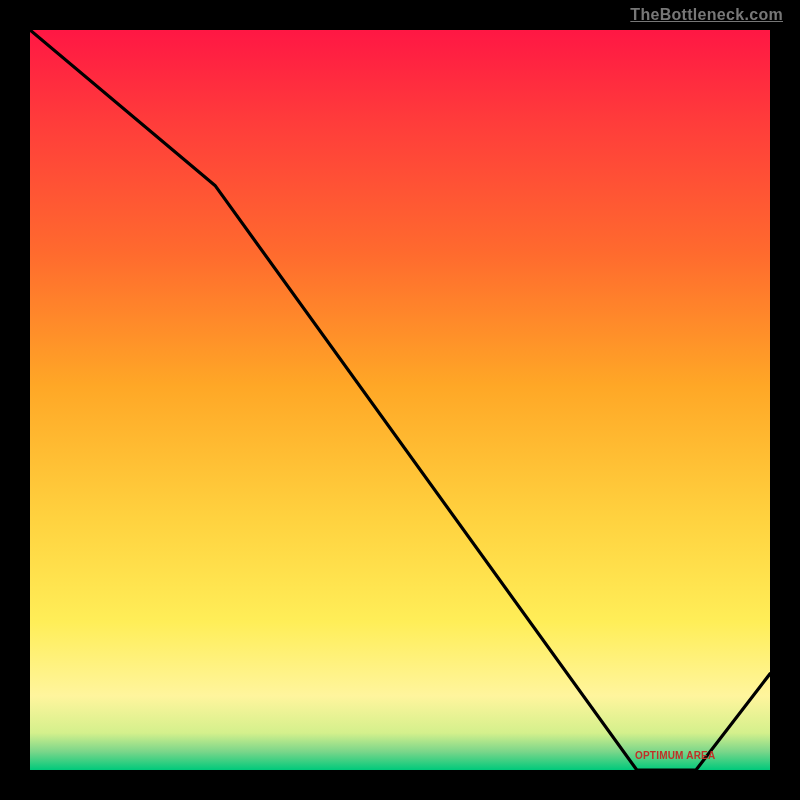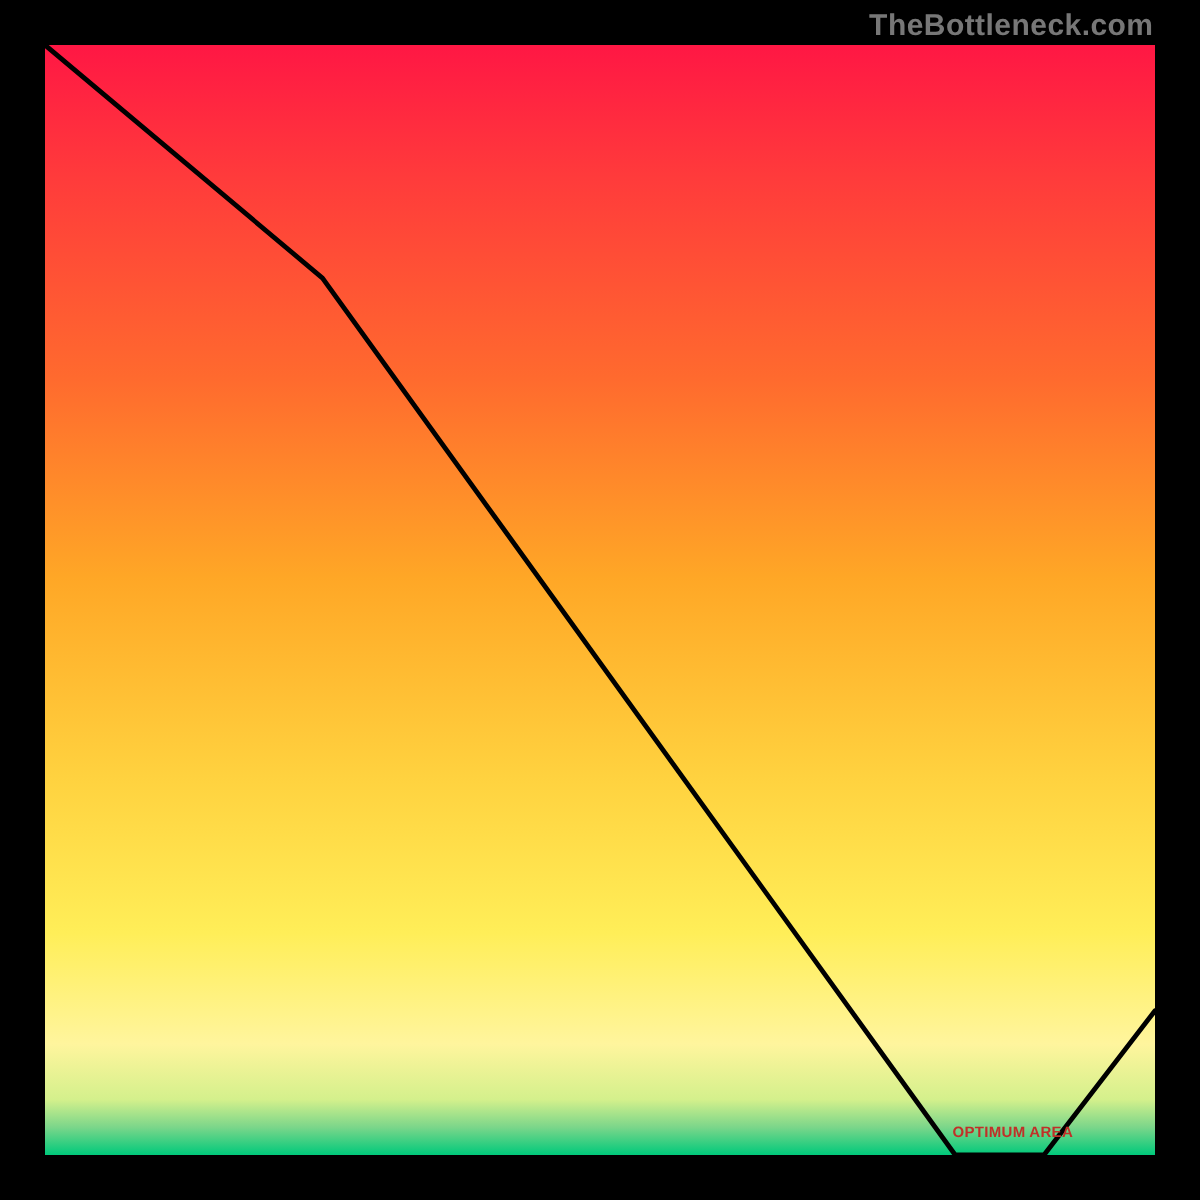--- a/index.html
+++ b/index.html
@@ -7,26 +7,27 @@
     padding: 0;
     width: 800px;
     height: 800px;
     background: #000;
     font-family: Arial, Helvetica, sans-serif;
     overflow: hidden;
   }
   .watermark {
     position: absolute;
     top: 6px;
-    right: 31px;
+    right: 17px;
     color: #777;
-    font-size: 20px;
+    font-size: 16px;
     font-weight: 600;
     letter-spacing: 0.3px;
     z-index: 5;
+    text-decoration: underline;
   }
   .plot-area {
     position: absolute;
     left: 30px;
     top: 30px;
     width: 740px;
     height: 740px;
     background: #86efac;
   }
   svg { display: block; }

